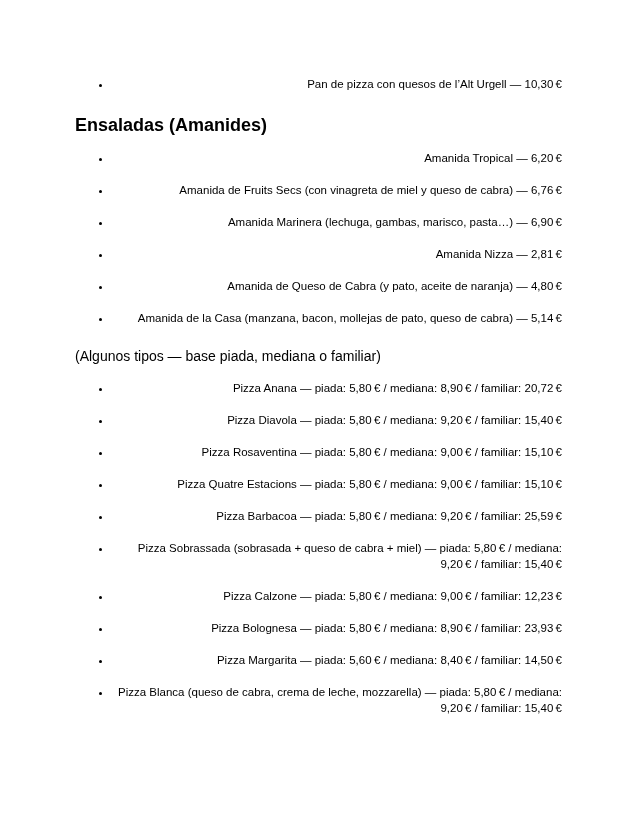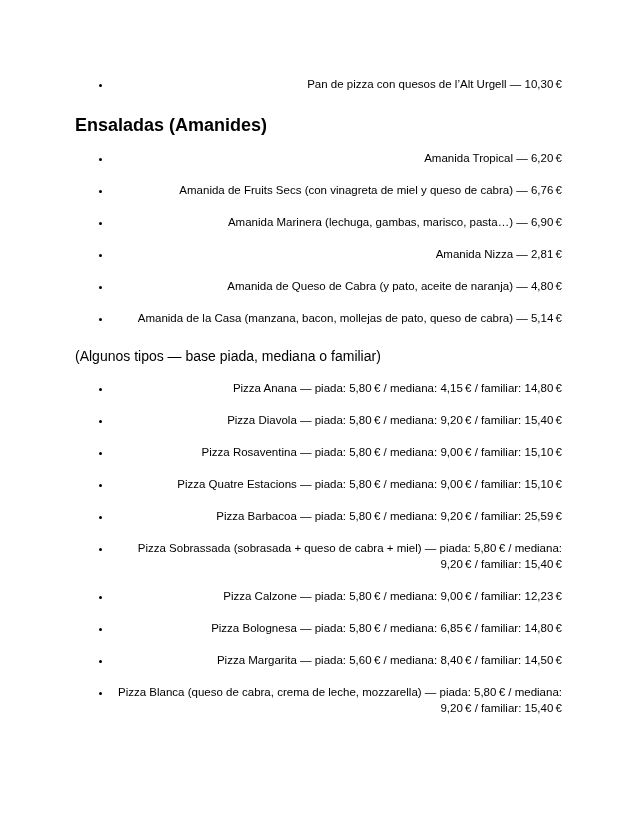--- a/index.html
+++ b/index.html
@@ -76,25 +76,25 @@
     <li>Amanida Marinera (lechuga, gambas, marisco, pasta…) — 6,90 €</li>
     <li>Amanida Nizza — 2,81 €</li>
     <li>Amanida de Queso de Cabra (y pato, aceite de naranja) — 4,80 €</li>
     <li>Amanida de la Casa (manzana, bacon, mollejas de pato, queso de cabra) — 5,14 €</li>
   </ul>
 
 
   <p class="section-note">(Algunos tipos — base piada, mediana o familiar)</p>
 
   <ul class="menu-list">
-    <li>Pizza Anana — piada: 5,80 € / mediana: 4,15 € / familiar: 14,80 €</li>
+    <li>Pizza Anana — piada: 5,80 € / mediana: 8,90 € / familiar: 20,72 €</li>
     <li>Pizza Diavola — piada: 5,80 € / mediana: 9,20 € / familiar: 15,40 €</li>
     <li>Pizza Rosaventina — piada: 5,80 € / mediana: 9,00 € / familiar: 15,10 €</li>
     <li>Pizza Quatre Estacions — piada: 5,80 € / mediana: 9,00 € / familiar: 15,10 €</li>
     <li>Pizza Barbacoa — piada: 5,80 € / mediana: 9,20 € / familiar: 25,59 €</li>
     <li>Pizza Sobrassada (sobrasada + queso de cabra + miel) — piada: 5,80 € / mediana: 9,20 € / familiar: 15,40 €</li>
     <li>Pizza Calzone — piada: 5,80 € / mediana: 9,00 € / familiar: 12,23 €</li>
-    <li>Pizza Bolognesa — piada: 5,80 € / mediana: 6,85 € / familiar: 14,80 €</li>
+    <li>Pizza Bolognesa — piada: 5,80 € / mediana: 8,90 € / familiar: 23,93 €</li>
     <li>Pizza Margarita — piada: 5,60 € / mediana: 8,40 € / familiar: 14,50 €</li>
     <li>Pizza Blanca (queso de cabra, crema de leche, mozzarella) — piada: 5,80 € / mediana: 9,20 € / familiar: 15,40 €</li>
   </ul>
 
 </div>
 
 </body></html>

